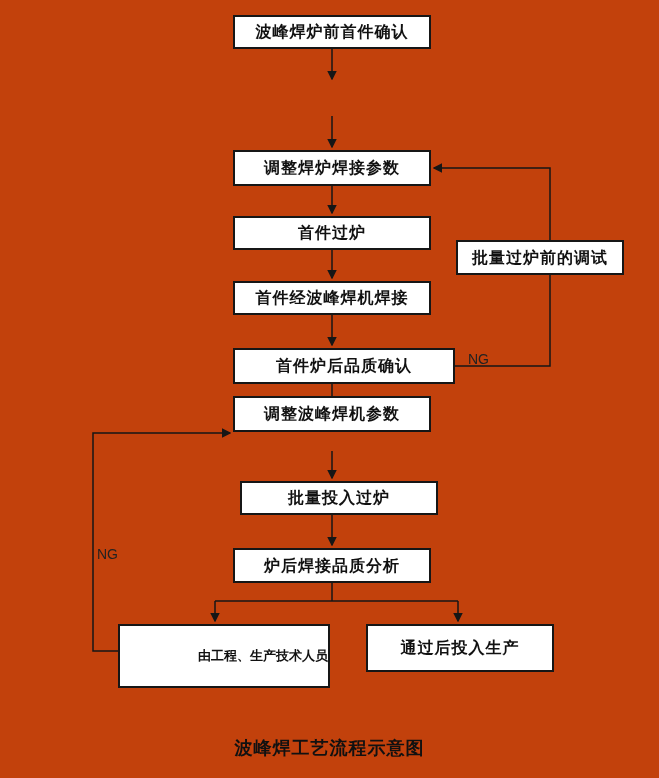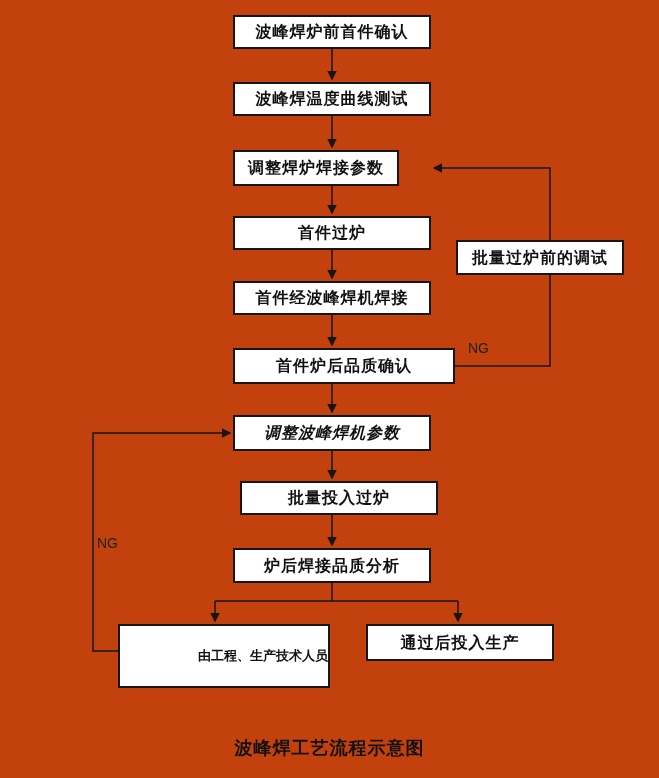--- a/index.html
+++ b/index.html
@@ -32,36 +32,37 @@
     display:flex;
     flex-direction:column;
     align-items:center;
     justify-content:center;
     text-align:center;
     line-height:1.25;
   }
   
   .n1{left:233px;top:15px;width:198px;height:34px;}
   .n2{left:233px;top:82px;width:198px;height:34px;}
-  .n3{left:233px;top:150px;width:166px;height:36px;}
+  .n3{left:233px;top:150px;width:198px;height:36px;}
   .n4{left:233px;top:216px;width:198px;height:34px;}
   .n5{left:233px;top:281px;width:198px;height:34px;}
   .n6{left:233px;top:348px;width:222px;height:36px;}
-  .n7{left:233px;top:415px;width:198px;height:36px;font-style:italic;}
+  .n7{left:233px;top:396px;width:198px;height:36px;}
   .n8{left:240px;top:481px;width:198px;height:34px;}
   .n9{left:233px;top:548px;width:198px;height:35px;}
   
   .n10{left:456px;top:240px;width:168px;height:35px;}
   .n11{left:118px;top:624px;width:212px;height:64px;font-size:13px;letter-spacing:0;line-height:1.6;align-items:flex-end;}
-  .n12{left:366px;top:624px;width:188px;height:37px;}
+  .n12{left:366px;top:624px;width:188px;height:48px;}
   .ng{
     position:absolute;
     color:#222222;
     font-size:14px;
     font-weight:normal;
+    margin-top:11px;
   }
   .ng-right{left:468px;top:340px;}
   .ng-left{left:97px;top:535px;}
   .title{
     position:absolute;
     left:0;right:0;
     top:736px;
     text-align:center;
     font-size:18px;
     font-weight:bold;
@@ -95,21 +96,20 @@
       <path d="M118 651 L93 651 L93 433 L230 433" marker-end="url(#arrow)"></path>
 
       <path d="M332 583 L332 601"></path>
       <path d="M215 601 L458 601"></path>
       <path d="M215 601 L215 621" marker-end="url(#arrow)"></path>
       <path d="M458 601 L458 621" marker-end="url(#arrow)"></path>
     </g>
   </svg>
 
   <div class="node n1">波峰焊炉前首件确认</div>
-  <div class="node n2">波峰焊温度曲线测试</div>
   <div class="node n3">调整焊炉焊接参数</div>
   <div class="node n4">首件过炉</div>
   <div class="node n5">首件经波峰焊机焊接</div>
   <div class="node n6">首件炉后品质确认</div>
   <div class="node n7">调整波峰焊机参数</div>
   <div class="node n8">批量投入过炉</div>
   <div class="node n9">炉后焊接品质分析</div>
 
   <div class="node n10">批量过炉前的调试</div>
 

